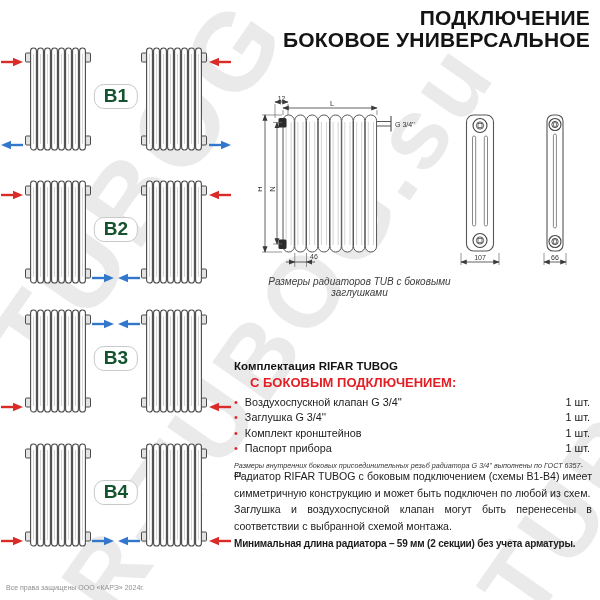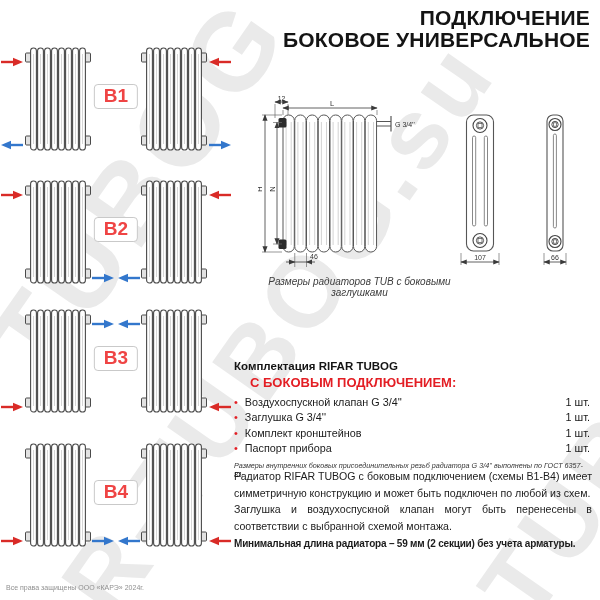--- a/index.html
+++ b/index.html
@@ -10,22 +10,22 @@
   .wm{position:absolute;transform:rotate(-55deg);transform-origin:0 0;white-space:nowrap;
       font-weight:800;color:#eaeaea;letter-spacing:6px;line-height:1;}
   .layer{position:absolute;z-index:1;}
   
   .title{top:7px;right:10px;text-align:right;font-weight:bold;font-size:21px;
          line-height:21.5px;color:#141414;letter-spacing:0.2px;}
   
   .scheme-row{position:absolute;left:0;top:0;width:232px;height:110px;z-index:1;}
   .rad{position:absolute;top:3px;}
   .scheme-label{position:absolute;left:116px;top:40px;transform:translateX(-50%);
-      background:#fff;border:1.5px solid #c9c9c9;border-radius:4px;padding:0 9px 1px;
-      font-weight:bold;font-size:19px;color:#ef4444;}
+      background:#fff;border:1.5px solid #c9c9c9;border-radius:10px;padding:0 9px 1px;
+      font-weight:bold;font-size:19px;color:#14532d;}
   .arr{position:absolute;width:22px;height:10px;}
   
   svg text{font-family:"Liberation Sans",sans-serif;fill:#333;}
   .fv{left:258px;top:95px;}
   .pf1{left:458px;top:112px;}
   .pf2{left:538px;top:112px;}
   .caption{left:252px;top:276px;width:215px;text-align:center;font-size:10px;
            font-style:italic;color:#3c3c3c;}
   
   .package{left:234px;top:360px;width:356px;}

